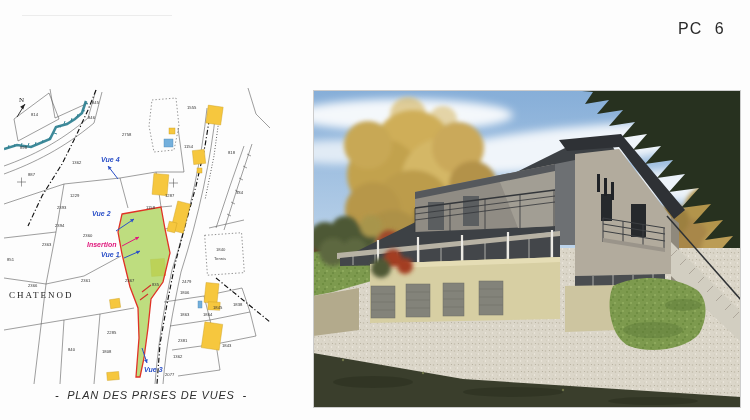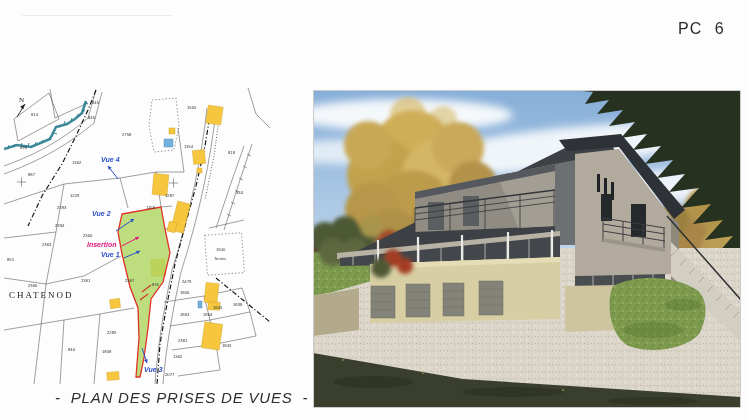--- a/index.html
+++ b/index.html
@@ -2,21 +2,21 @@
 <html><head>
 <meta charset="utf-8">
 <style>
   html,body{margin:0;padding:0;background:#e9e9e9;}
   .sheet{position:relative;width:750px;height:420px;background:#fdfdfd;overflow:hidden;
          font-family:"Liberation Sans",sans-serif;}
   .pc-label{position:absolute;left:678px;top:20px;font-size:16px;color:#2a2a2a;
             word-spacing:7px;letter-spacing:1px;}
   .scan-line{position:absolute;left:22px;top:15px;width:150px;height:1px;background:#ececec;}
   .map-fig{position:absolute;left:4px;top:86px;width:266px;height:300px;}
-  .map-caption{position:absolute;left:55px;top:389px;font-size:15px;font-style:italic;
+  .map-caption{position:absolute;left:55px;top:389px;font-size:11px;font-style:italic;
                letter-spacing:.8px;color:#2e2e2e;white-space:pre;text-align:right;}
   .photo-fig{position:absolute;left:313px;top:90px;width:428px;height:318px;}
   
   .ln{stroke:#4f4f4f;stroke-width:.55;fill:none;}
   .lndot{stroke:#4f4f4f;stroke-width:.6;fill:none;stroke-dasharray:1.4 2;}
   .lnfine{stroke:#222;stroke-width:.9;fill:none;stroke-dasharray:.8 2;}
   .lnbound{stroke:#111;stroke-width:1.15;fill:none;stroke-dasharray:5 2.2 1.2 2.2;}
   .b{fill:#f6c73e;stroke:#c99d22;stroke-width:.4;}
   .bb{fill:#74b0dc;stroke:#4d88b4;stroke-width:.4;}
   .site{fill:#aed45f;fill-opacity:.8;stroke:#e03226;stroke-width:1.3;}

